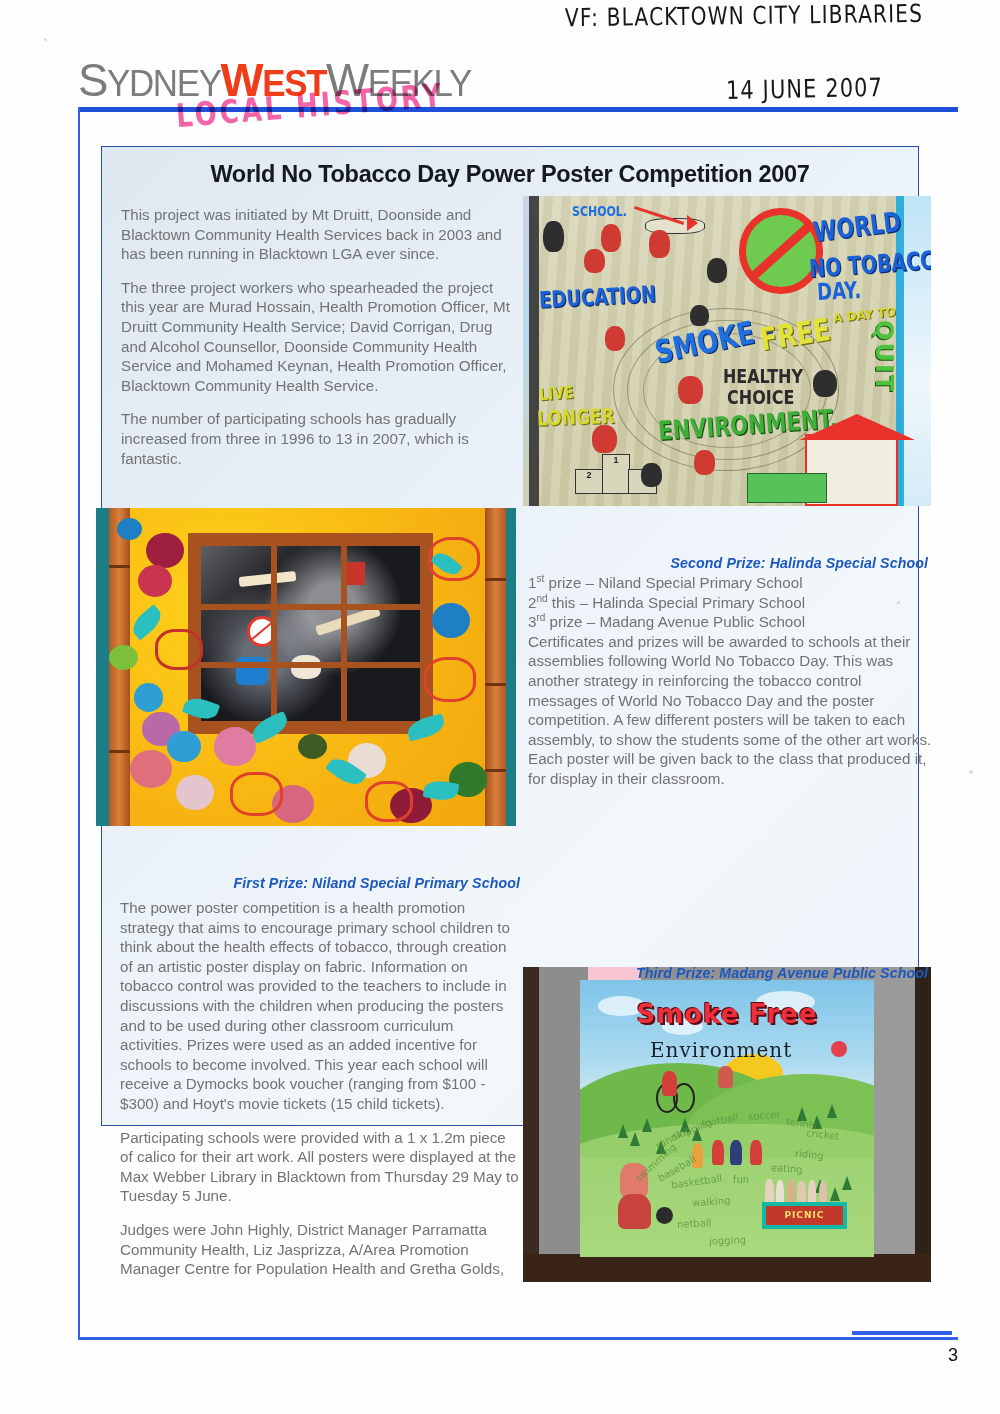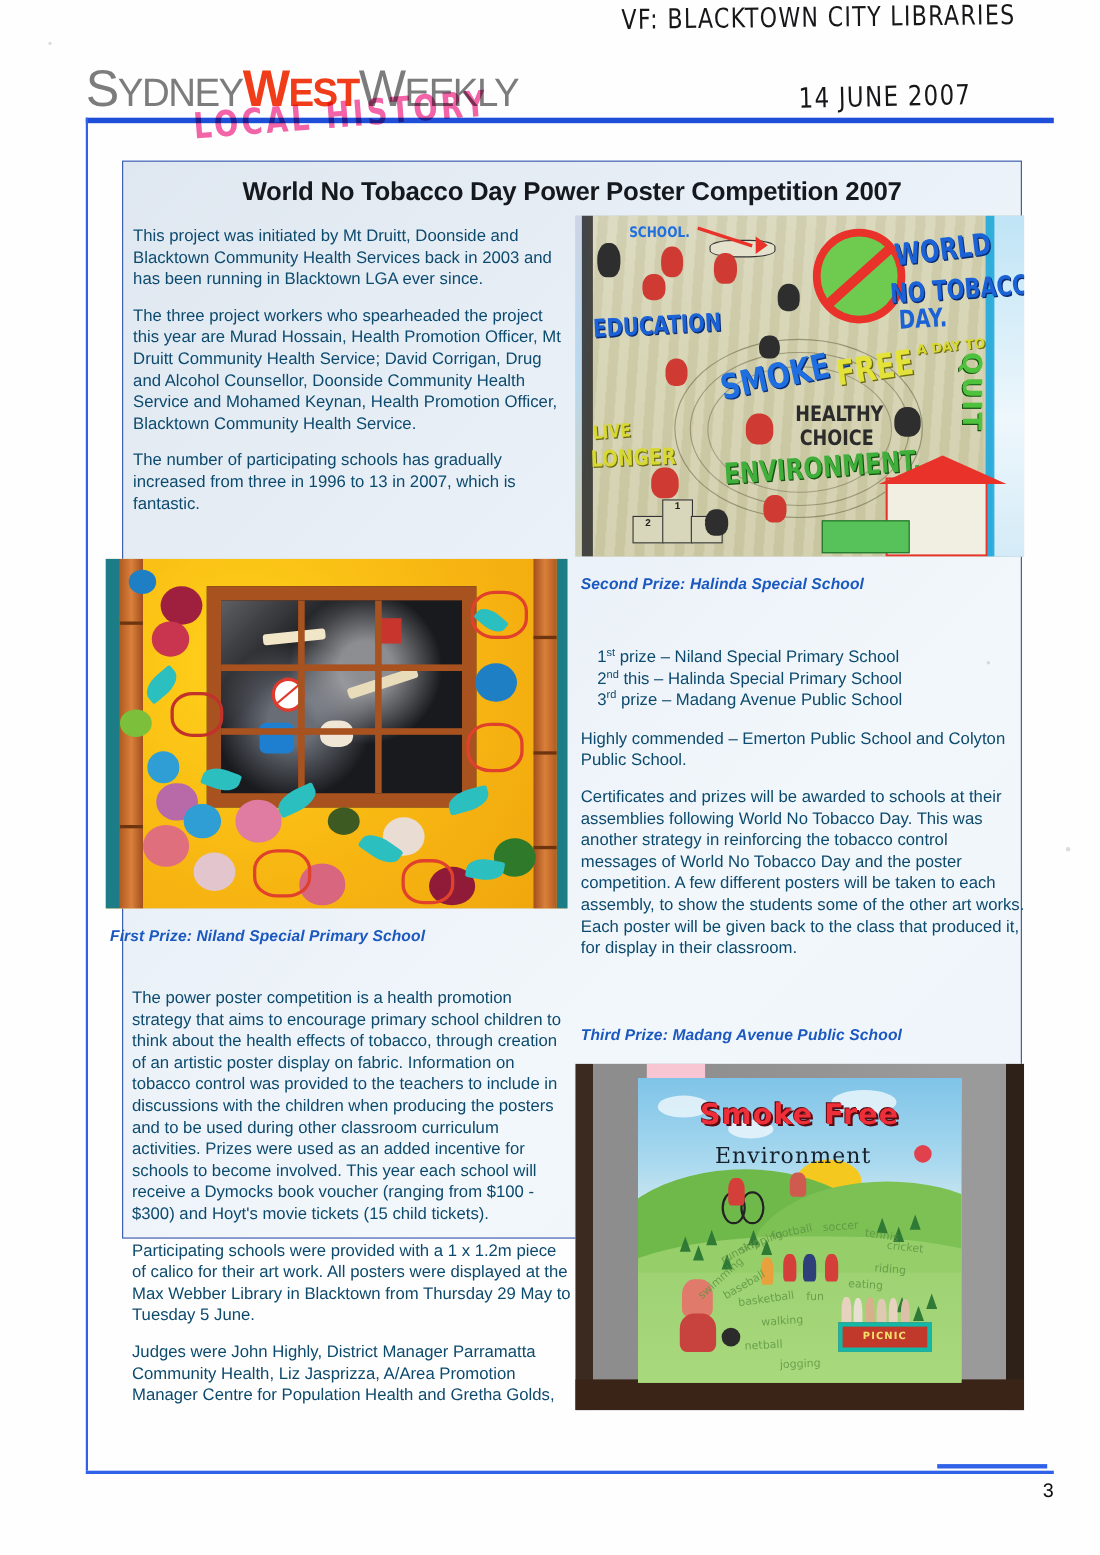--- a/index.html
+++ b/index.html
@@ -56,57 +56,58 @@
     font-weight:700;font-size:26px;letter-spacing:3px;
     color:#f0388f;opacity:.78;
     transform:rotate(-4.5deg) scaleY(1.25);
     transform-origin:left center;
     white-space:nowrap;
     mix-blend-mode:multiply;
   }
 
   
   .article{
-    position:absolute;left:111px;top:146px;width:818px;height:980px;
+    position:absolute;left:101px;top:146px;width:818px;height:980px;
     border:1.6px solid #2a4fa8;
     background:linear-gradient(135deg,#dfe7f0 0%,#e9f0f7 38%,#f2f7fb 68%,#eef4fa 100%);
     box-sizing:border-box;
   }
   #article-title{
     position:absolute;left:0;top:14px;width:100%;
     text-align:center;
     font-size:23.5px;font-weight:700;letter-spacing:-.3px;
     color:#15181c;
   }
 
   
   .col{
     position:absolute;
     font-size:15.2px;
     line-height:19.6px;
-    color:#0c4a6e;
+    color:#737373;
   }
   .col p{margin:0 0 14px 0;}
   .col-left-top{ left:121px; top:205px; width:392px; }
   .col-right-mid{ left:528px; top:573px; width:405px; }
   .col-left-bot{ left:120px; top:898px; width:400px; }
 
-  .prize-list{margin:15px;}
+  .prize-list{margin:0;}
   .prize-list div{white-space:nowrap;}
   sup{font-size:10px;vertical-align:super;line-height:0;}
 
   
   .caption{
     position:absolute;
     font-size:14.2px;
     font-style:italic;
     font-weight:700;
     color:#1b58c0;
-    text-align:left;
+    text-align:right;
     letter-spacing:.1px;
+    margin-top:32px;
   }
   #caption-second{ left:528px; top:523px; width:400px; }
   #caption-first{ left:100px; top:843px; width:420px; }
   #caption-third{ left:528px; top:933px; width:400px; }
 
   
   .photo{position:absolute;overflow:hidden;background:#cfd3d6;}
   #photo-second{ left:523px; top:196px; width:408px; height:310px; }
   #photo-first{  left:96px;  top:508px; width:420px; height:318px; }
   #photo-third{  left:523px; top:967px; width:408px; height:315px; }
@@ -249,21 +250,20 @@
     <p>The three project workers who spearheaded the project this year are Murad Hossain, Health Promotion Officer, Mt Druitt Community Health Service; David Corrigan, Drug and Alcohol Counsellor, Doonside Community Health Service and Mohamed Keynan, Health Promotion Officer, Blacktown Community Health Service.</p>
     <p>The number of participating schools has gradually increased from three in 1996 to 13 in 2007, which is fantastic.</p>
   </div>
 
   <div class="col col-right-mid">
     <div class="prize-list">
       <div><span>1</span><sup>st</sup><span> prize –  Niland Special Primary School</span></div>
       <div><span>2</span><sup>nd</sup><span> this –  Halinda Special Primary School</span></div>
       <div><span>3</span><sup>rd</sup><span> prize –  Madang Avenue Public School</span></div>
     </div>
-    <p style="margin-top:0">Highly commended – Emerton Public School and Colyton Public School.</p>
     <p>Certificates and prizes will be awarded to schools at their assemblies following World No Tobacco Day. This was another strategy in reinforcing the tobacco control messages of World No Tobacco Day and the poster competition. A few different posters will be taken to each assembly, to show the students some of the other art works. Each poster will be given back to the class that produced it, for display in their classroom.</p>
   </div>
 
   <div class="col col-left-bot">
     <p>The power poster competition is a health promotion strategy that aims to encourage primary school children to think about the health effects of tobacco, through creation of an artistic poster display on fabric. Information on tobacco control was provided to the teachers to include in discussions with the children when producing the posters and to be used during other classroom curriculum activities. Prizes were used as an added incentive for schools to become involved. This year each school will receive a Dymocks book voucher (ranging from $100 - $300) and Hoyt's movie tickets (15 child tickets).</p>
     <p>Participating schools were provided with a 1 x 1.2m piece of calico for their art work. All posters were displayed at the Max Webber Library in Blacktown from Thursday 29 May to Tuesday 5 June.</p>
     <p>Judges were John Highly, District Manager Parramatta Community Health, Liz Jasprizza, A/Area Promotion Manager Centre for Population Health and Gretha Golds,</p>
   </div>
 
   <div class="photo" id="photo-second">

